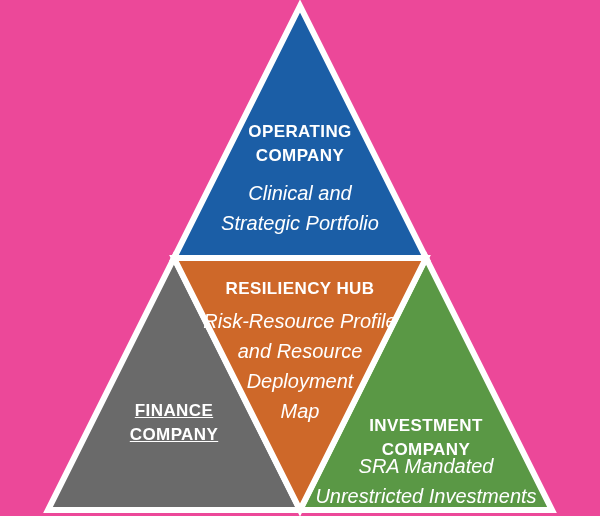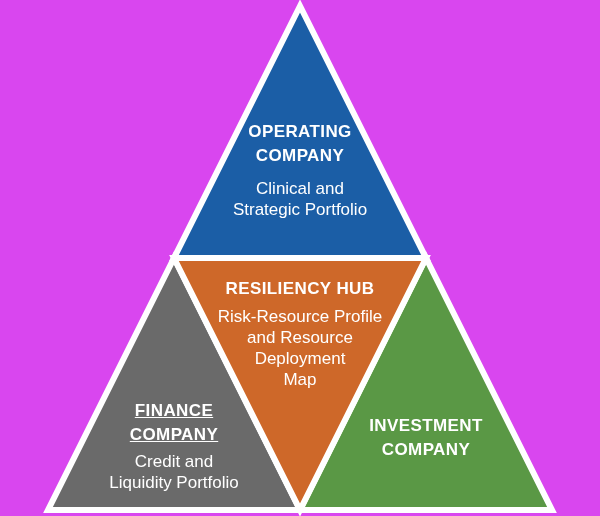--- a/index.html
+++ b/index.html
@@ -5,21 +5,21 @@
   html, body {
     margin: 0;
     padding: 0;
     background: #ffffff;
     font-family: "Liberation Sans", sans-serif;
   }
   .canvas {
     position: relative;
     width: 600px;
     height: 516px;
-    background: #d946ef;
+    background: #ec4899;
     overflow: hidden;
   }
   .svg-layer {
     position: absolute;
     left: 0;
     top: 0;
     width: 600px;
     height: 516px;
   }
   .label {
@@ -30,22 +30,23 @@
     pointer-events: none;
   }
   .title {
     font-weight: 700;
     font-size: 17px;
     line-height: 24px;
     letter-spacing: 0.4px;
   }
   .body-text {
     font-weight: 400;
-    font-size: 17px;
-    line-height: 21px;
+    font-size: 20px;
+    line-height: 30px;
+    font-style: italic;
   }
   
   .op-title   { left: 150px; top: 120px; width: 300px; }
   .op-body    { left: 150px; top: 178px; width: 300px; }
   .res-title  { left: 150px; top: 277px; width: 300px; }
   .res-body   { left: 150px; top: 306px; width: 300px; }
   .fin-title  { left:  74px; top: 399px; width: 200px; text-decoration: underline; }
   .fin-body   { left:  49px; top: 451px; width: 250px; }
   .inv-title  { left: 326px; top: 414px; width: 200px; }
   .inv-body   { left: 301px; top: 451px; width: 250px; }
@@ -72,19 +73,19 @@
 Strategic Portfolio</div>
 
   <div class="label title res-title">RESILIENCY HUB</div>
   <div class="label body-text res-body">Risk-Resource Profile
 and  Resource
 Deployment
 Map</div>
 
   <div class="label title fin-title">FINANCE
 COMPANY</div>
-  <div class="label body-text fin-body">Credit and
-Liquidity Portfolio</div>
 
   <div class="label title inv-title">INVESTMENT
 COMPANY</div>
+  <div class="label body-text inv-body">SRA Mandated
+Unrestricted Investments</div>
 
 </div>
 
 </body></html>

